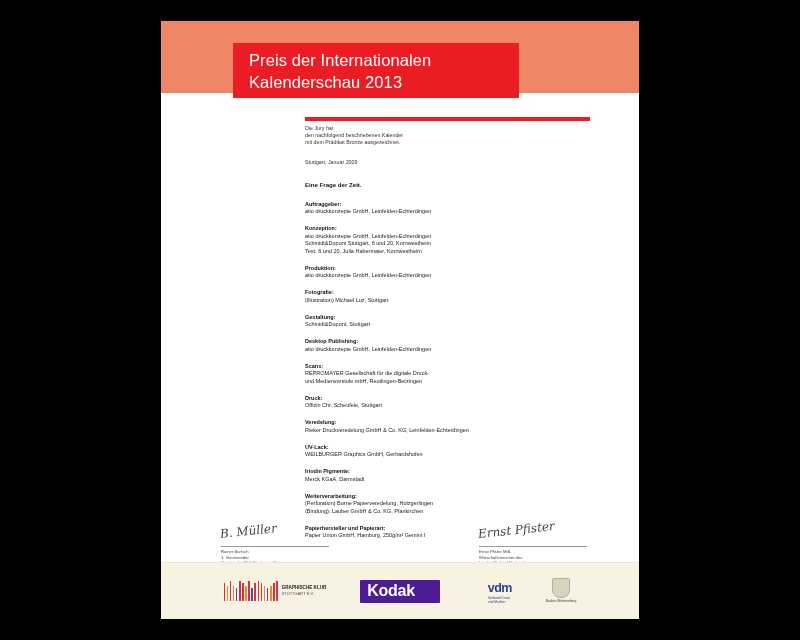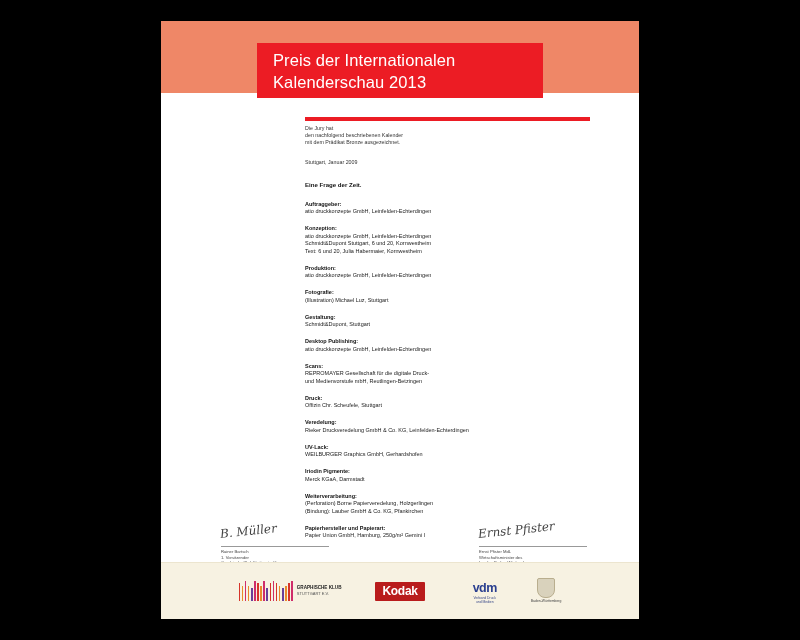--- a/index.html
+++ b/index.html
@@ -44,21 +44,20 @@
   .title-block {
     position: absolute;
     left: 72px;
     top: 22px;
     width: 286px;
     height: 55px;
     background: #ec1c24;
     color: #ffffff;
     padding: 6px 10px 0 16px;
     box-sizing: border-box;
-    margin-left: 24px;
   }
   .title-line {
     font-size: 16.5px;
     line-height: 22px;
     letter-spacing: 0.1px;
     white-space: nowrap;
   }
 
   
   .red-rule {
@@ -217,31 +216,30 @@
     color: #222222;
     font-weight: bold;
   }
   .gks-sub {
     font-size: 4px;
     color: #555555;
     font-weight: normal;
   }
 
   .kodak-logo {
-    background: #b91c1c;
+    background: #4c1d95;
     color: #ffffff;
-    font-size: 12px;
+    font-size: 16px;
     font-weight: bold;
     letter-spacing: -0.3px;
-    padding: 2px 7px 3px 7px;
+    padding: 2px 25px 3px 7px;
     border-radius: 1px;
   }
 
   .vdm-logo {
-    text-align: center;
     color: #2a3f8f;
     margin-left: 14px;
   }
   .vdm-mark {
     font-size: 12.5px;
     font-weight: bold;
     letter-spacing: -0.5px;
     line-height: 12px;
   }
   .vdm-sub {

